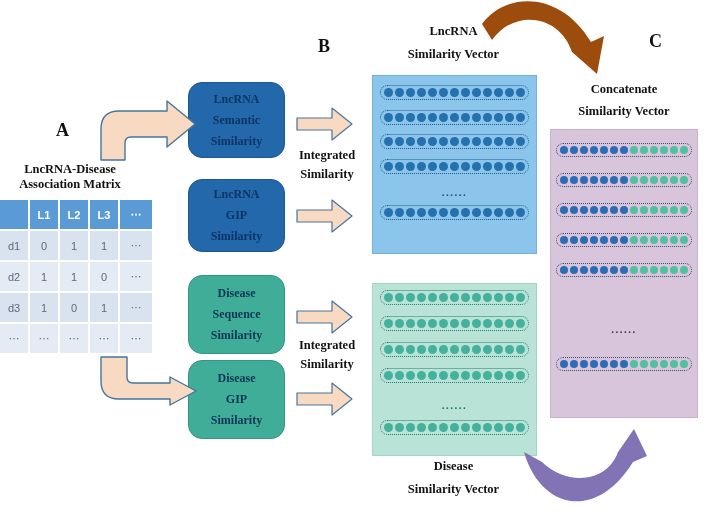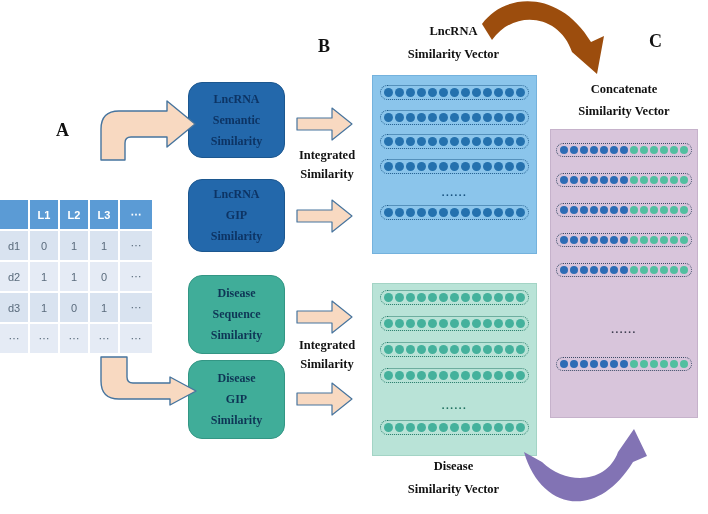--- a/index.html
+++ b/index.html
@@ -48,20 +48,24 @@
 </style>
 </head>
 <body>
 
 <div id="fig">
 
   <div class="abs seclabel" style="left:56px;top:120px;">A</div>
   <div class="abs seclabel" style="left:318px;top:36px;">B</div>
   <div class="abs seclabel" style="left:649px;top:31px;">C</div>
 
+  <div class="abs two-line" style="left:0;top:162px;width:140px;">
+    <div>LncRNA-Disease</div>
+    <div>Association Matrix</div>
+  </div>
 
   <div id="matrix" class="abs">
       <div class="cell hdr"></div>
       <div class="cell hdr">L1</div>
       <div class="cell hdr">L2</div>
       <div class="cell hdr">L3</div>
       <div class="cell hdr">⋯</div>
       <div class="cell r0">d1</div>
       <div class="cell r0">0</div>
       <div class="cell r0">1</div>

